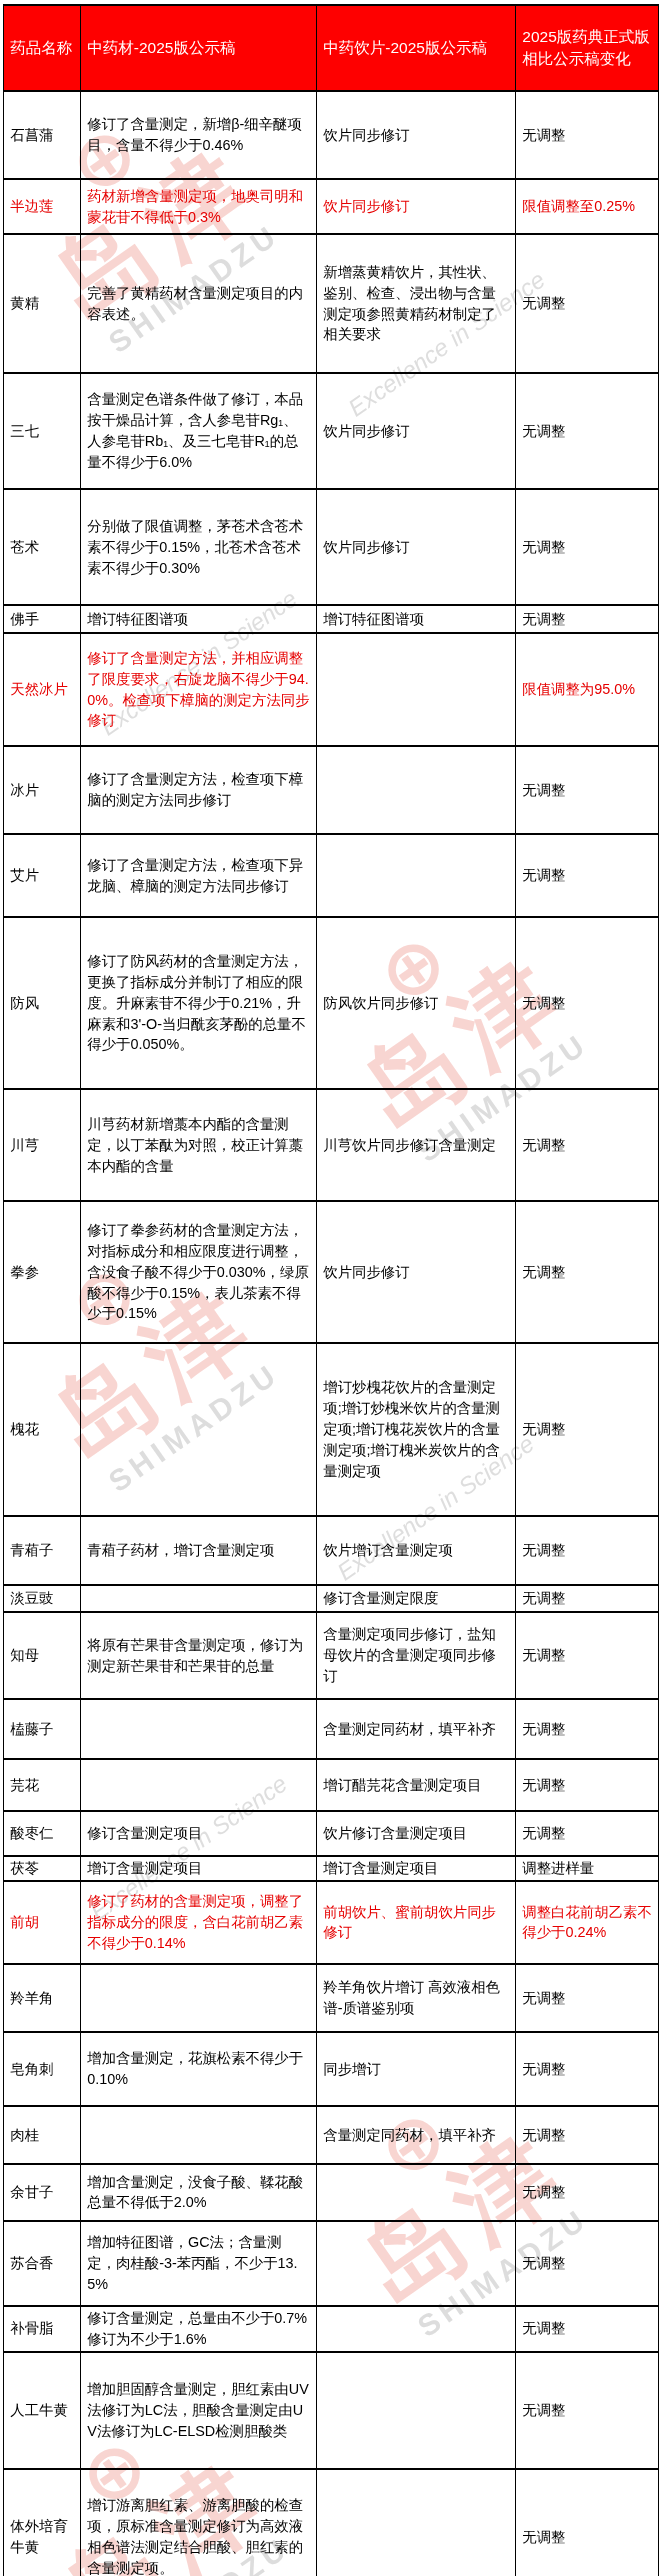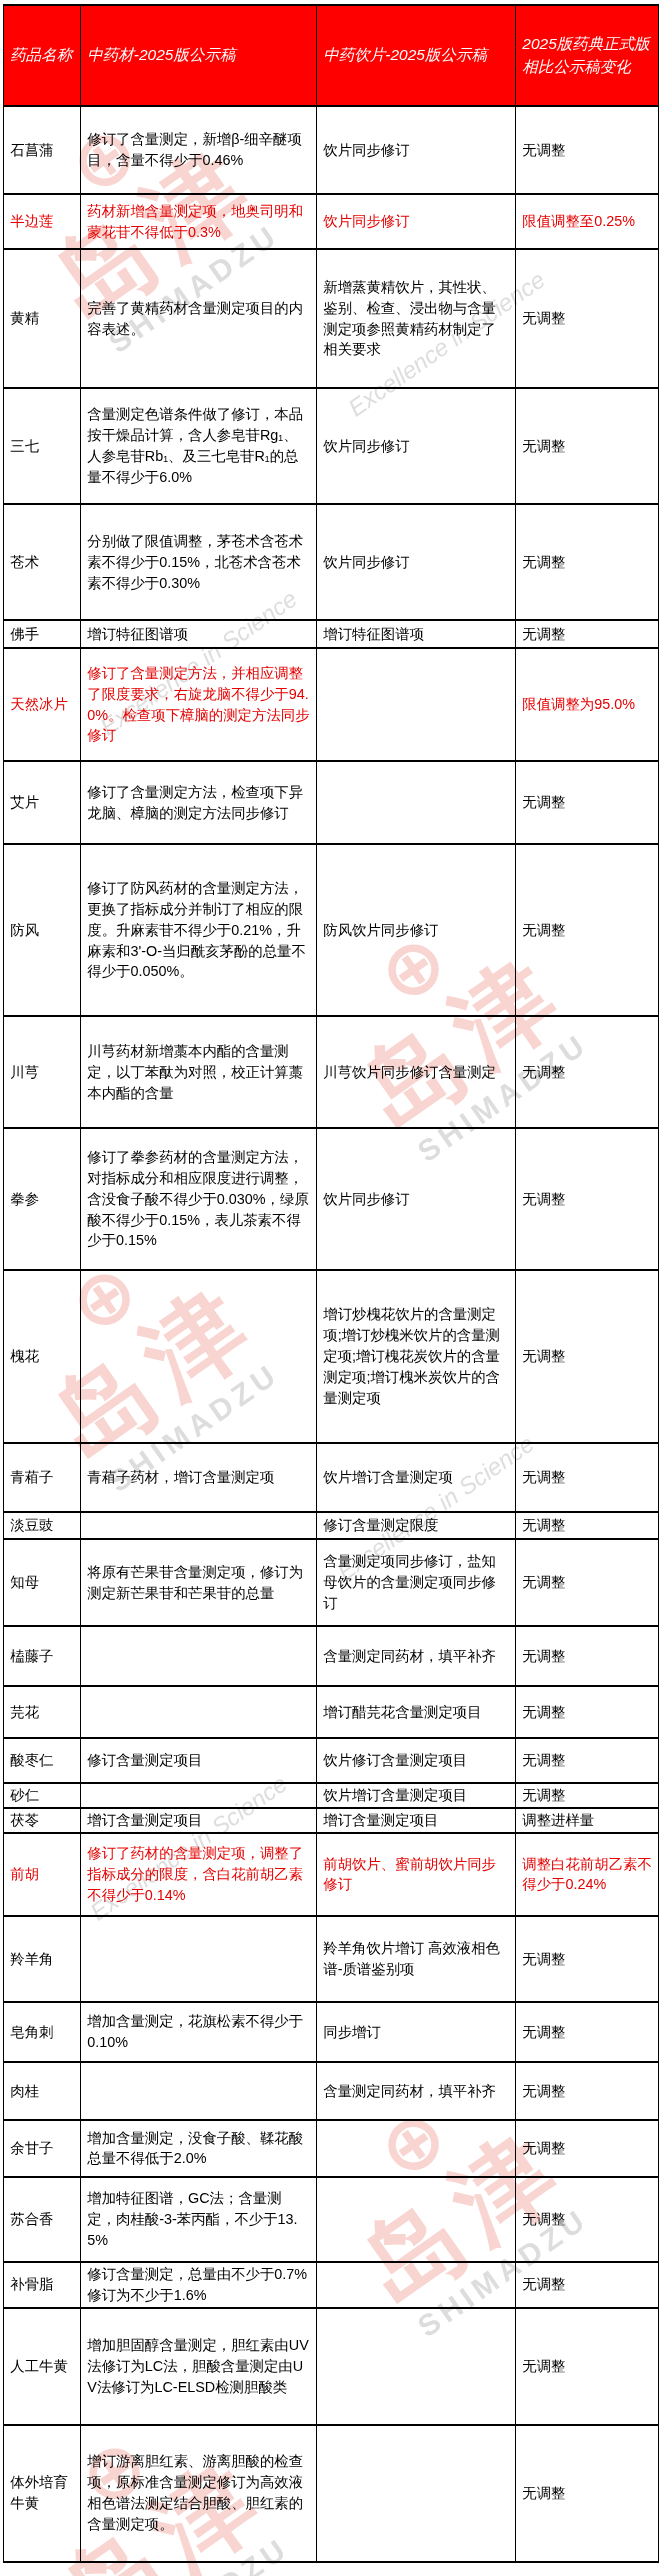--- a/index.html
+++ b/index.html
@@ -139,21 +139,21 @@
     </div>
 
   <table id="pharm-table">
     <colgroup>
       <col class="c1">
         <col class="c2">
         <col class="c3">
         <col class="c4">
     </colgroup>
     <thead>
-      <tr id="header-row" style="height: 101px; font-style: italic;">
+      <tr id="header-row" style="height: 86px;">
         <th>药品名称</th>
         <th>中药材-2025版公示稿</th>
         <th>中药饮片-2025版公示稿</th>
         <th>2025版药典正式版相比公示稿变化</th>
       </tr>
     </thead>
     <tbody id="table-body">
         <tr style="height: 88px; margin-left: 12px;">
           <td>石菖蒲</td>
           <td>修订了含量测定，新增β-细辛醚项目，含量不得少于0.46%</td>
@@ -189,20 +189,26 @@
           <td>增订特征图谱项</td>
           <td>增订特征图谱项</td>
           <td>无调整</td>
         </tr>
         <tr class="hl" style="height: 113px;">
           <td>天然冰片</td>
           <td>修订了含量测定方法，并相应调整了限度要求，右旋龙脑不得少于94.0%。检查项下樟脑的测定方法同步修订</td>
           <td></td>
           <td>限值调整为95.0%</td>
         </tr>
+        <tr style="height: 88px;">
+          <td>冰片</td>
+          <td>修订了含量测定方法，检查项下樟脑的测定方法同步修订</td>
+          <td></td>
+          <td>无调整</td>
+        </tr>
         <tr style="height: 83px;">
           <td>艾片</td>
           <td>修订了含量测定方法，检查项下异龙脑、樟脑的测定方法同步修订</td>
           <td></td>
           <td>无调整</td>
         </tr>
         <tr style="height: 172px;">
           <td>防风</td>
           <td>修订了防风药材的含量测定方法，更换了指标成分并制订了相应的限度。升麻素苷不得少于0.21%，升麻素和3'-O-当归酰亥茅酚的总量不得少于0.050%。</td>
           <td>防风饮片同步修订</td>
@@ -253,47 +259,41 @@
         <tr style="height: 52px;">
           <td>芫花</td>
           <td></td>
           <td>增订醋芫花含量测定项目</td>
           <td>无调整</td>
         </tr>
         <tr style="height: 45px;">
           <td>酸枣仁</td>
           <td>修订含量测定项目</td>
           <td>饮片修订含量测定项目</td>
-          <td>无调整</td>
-        </tr>
-        <tr style="height: 25px;">
-          <td>砂仁</td>
-          <td></td>
-          <td>饮片增订含量测定项目</td>
           <td>无调整</td>
         </tr>
         <tr style="height: 23px;">
           <td>茯苓</td>
           <td>增订含量测定项目</td>
           <td>增订含量测定项目</td>
           <td>调整进样量</td>
         </tr>
         <tr class="hl" style="height: 83px;">
           <td>前胡</td>
           <td>修订了药材的含量测定项，调整了指标成分的限度，含白花前胡乙素不得少于0.14%</td>
           <td>前胡饮片、蜜前胡饮片同步修订</td>
           <td>调整白花前胡乙素不得少于0.24%</td>
         </tr>
-        <tr style="height: 86px;">
+        <tr style="height: 68px;">
           <td>羚羊角</td>
           <td></td>
           <td>羚羊角饮片增订 高效液相色谱-质谱鉴别项</td>
           <td>无调整</td>
         </tr>
-        <tr style="height: 60px;">
+        <tr style="height: 74px;">
           <td>皂角刺</td>
           <td>增加含量测定，花旗松素不得少于0.10%</td>
           <td>同步增订</td>
           <td>无调整</td>
         </tr>
         <tr style="height: 58px;">
           <td>肉桂</td>
           <td></td>
           <td>含量测定同药材，填平补齐</td>
           <td>无调整</td>

